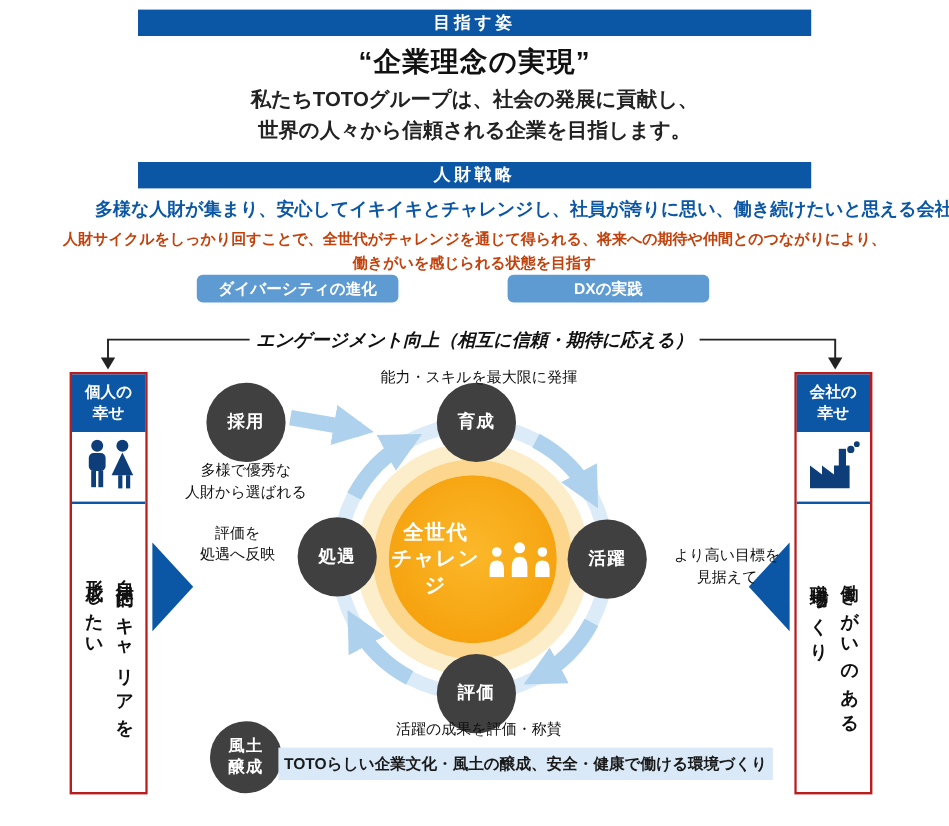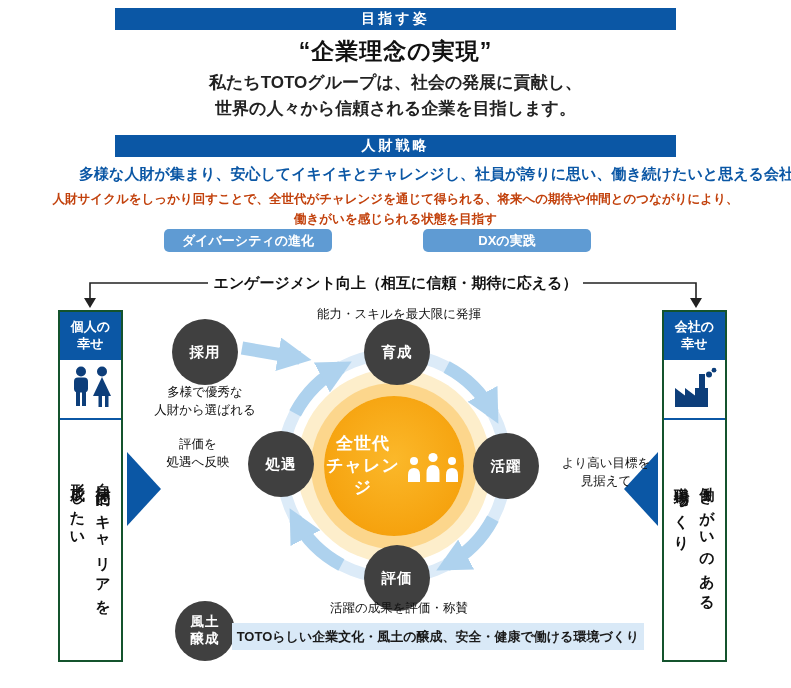--- a/index.html
+++ b/index.html
@@ -14,21 +14,21 @@
   .vision-title { width:791px; text-align:center; font-size:23px; font-weight:bold; color:#111; letter-spacing:1px; }
   .vision-body  { width:791px; text-align:center; font-size:17px; font-weight:bold; color:#222; line-height:1.5; }
   .strategy-lead { width:791px; text-align:center; font-size:15px; font-weight:bold; color:#0b57a5; }
   .strategy-sub  { width:791px; text-align:center; font-size:12.5px; font-weight:bold; color:#c2410c; line-height:1.6; }
 
   .pill { background:#5f9bd3; color:#fff; font-weight:bold; font-size:13px; border-radius:5px;
           display:flex; align-items:center; justify-content:center; }
 
   .engagement-label { width:791px; text-align:center; font-size:15px; font-weight:bold; color:#111; }
 
-  .side-box { border:2px solid #14532d; background:#fff; display:flex; flex-direction:column; }
+  .side-box { border:2px solid #b91c1c; background:#fff; display:flex; flex-direction:column; }
   .side-box .head { height:48px; background:#0b57a5; color:#fff; font-size:13px; font-weight:bold;
                     display:flex; align-items:center; justify-content:center; text-align:center; line-height:1.3; }
   .side-box .icon-area { height:58px; display:flex; align-items:center; justify-content:center; background:#fff; }
   .side-box .body { flex:1; border-top:2px solid #0b57a5; display:flex; align-items:center; justify-content:center; background:#fff; }
   .vtext { writing-mode:vertical-rl; text-orientation:upright; font-size:15px; font-weight:bold;
            color:#111; letter-spacing:4px; line-height:1.7; }
 
   .node { position:absolute; width:66px; height:66px; border-radius:50%; background:#404040; color:#fff;
           font-weight:bold; font-size:14.5px; display:flex; align-items:center; justify-content:center;
           text-align:center; line-height:1.25; letter-spacing:1px; }
@@ -61,21 +61,21 @@
   <div class="abs banner" style="left:115px; top:135px; width:561px; height:22px;">人財戦略</div>
 
   <div class="abs strategy-lead" style="left:0; top:165px;margin-left:41px;">多様な人財が集まり、安心してイキイキとチャレンジし、社員が誇りに思い、働き続けたいと思える会社</div>
 
   <div class="abs strategy-sub pre" style="left:0; top:189px;">人財サイクルをしっかり回すことで、全世代がチャレンジを通じて得られる、将来への期待や仲間とのつながりにより、
 働きがいを感じられる状態を目指す</div>
 
   <div class="abs pill" style="left:164px; top:229px; width:168px; height:23px;">ダイバーシティの進化</div>
   <div class="abs pill" style="left:423px; top:229px; width:168px; height:23px;">DXの実践</div>
 
-  <div class="abs engagement-label" style="left:0; top:274px;">エンゲージメント向上（相互に信頼・期待に応える）</div>
+  <div class="abs engagement-label" style="left:0; top:274px;font-style:italic;">エンゲージメント向上（相互に信頼・期待に応える）</div>
 
   <svg class="abs" style="left:0; top:0;" width="791" height="688" viewBox="0 0 791 688">
     <defs>
       <marker id="ah" markerWidth="2.6" markerHeight="2.6" refX="1.7" refY="1.3" orient="auto" markerUnits="strokeWidth">
         <path d="M0,0 L2.6,1.3 L0,2.6 Z" fill="#aed2ee"></path>
       </marker>
     </defs>
 
     <g stroke="#222" stroke-width="1.6" fill="none">
       <path d="M90,300 V283 H208"></path>

